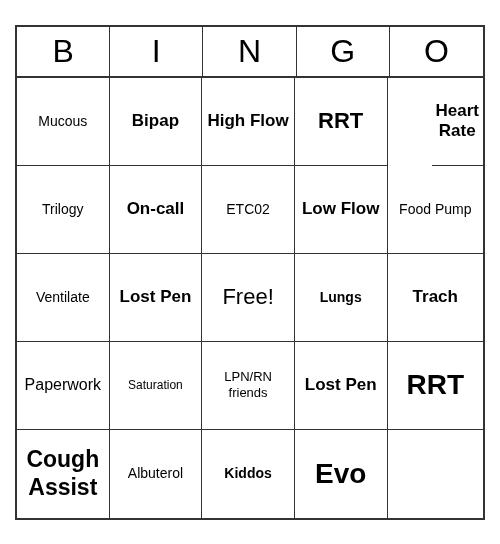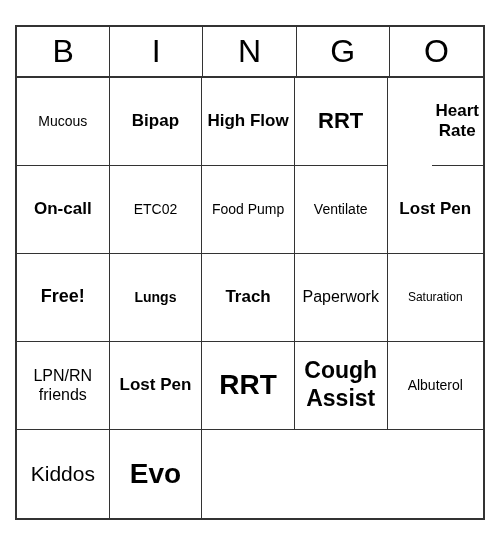--- a/index.html
+++ b/index.html
@@ -78,65 +78,71 @@
       </div>
       <div class="bingo-cell" style="font-size: 17px; font-weight: bold;">
         <span>High Flow</span>
       </div>
       <div class="bingo-cell" style="font-size: 22px; font-weight: bold;">
         <span>RRT</span>
       </div>
       <div class="bingo-cell" style="font-size: 17px; font-weight: bold; margin-left: 44px;">
         <span>Heart Rate</span>
       </div>
+      <div class="bingo-cell">
+        <span>Trilogy</span>
+      </div>
       <div class="bingo-cell" style="font-size: 17px; font-weight: bold; justify-content: center;">
         <span>On-call</span>
       </div>
       <div class="bingo-cell">
         <span>ETC02</span>
+      </div>
+      <div class="bingo-cell" style="font-size: 17px; font-weight: bold;">
+        <span>Low Flow</span>
       </div>
       <div class="bingo-cell">
         <span>Food Pump</span>
       </div>
       <div class="bingo-cell">
         <span>Ventilate</span>
       </div>
       <div class="bingo-cell" style="font-size: 17px; font-weight: bold;">
         <span>Lost Pen</span>
       </div>
-      <div class="bingo-cell" style="font-size: 18px; font-weight: bold;">
+      <div class="bingo-cell" style="font-size: 22px; font-weight: normal;">
         <span>Free!</span>
       </div>
       <div class="bingo-cell" style="font-size: 14px; font-weight: bold;">
         <span>Lungs</span>
       </div>
       <div class="bingo-cell" style="font-size: 17px; font-weight: bold;">
         <span>Trach</span>
       </div>
       <div class="bingo-cell" style="font-size: 16px;">
         <span>Paperwork</span>
       </div>
       <div class="bingo-cell" style="font-size: 12px;">
         <span>Saturation</span>
       </div>
-      <div class="bingo-cell" style="font-size: 16px;">
+      <div class="bingo-cell" style="font-size: 13px;">
         <span>LPN/RN friends</span>
       </div>
       <div class="bingo-cell" style="font-size: 17px; font-weight: bold;">
         <span>Lost Pen</span>
       </div>
       <div class="bingo-cell" style="font-size: 28px; font-weight: bold;">
         <span>RRT</span>
       </div>
       <div class="bingo-cell" style="font-size: 23px; font-weight: bold;">
         <span>Cough Assist</span>
       </div>
       <div class="bingo-cell">
         <span>Albuterol</span>
       </div>
-      <div class="bingo-cell" style="font-size: 21px; font-weight: normal;">
+      <div class="bingo-cell" style="font-size: 14px; font-weight: bold;">
         <span>Kiddos</span>
       </div>
       <div class="bingo-cell" style="font-size: 28px; font-weight: bold;">
         <span>Evo</span>
       </div>
     </div>
 </div>
 
 </body></html>

